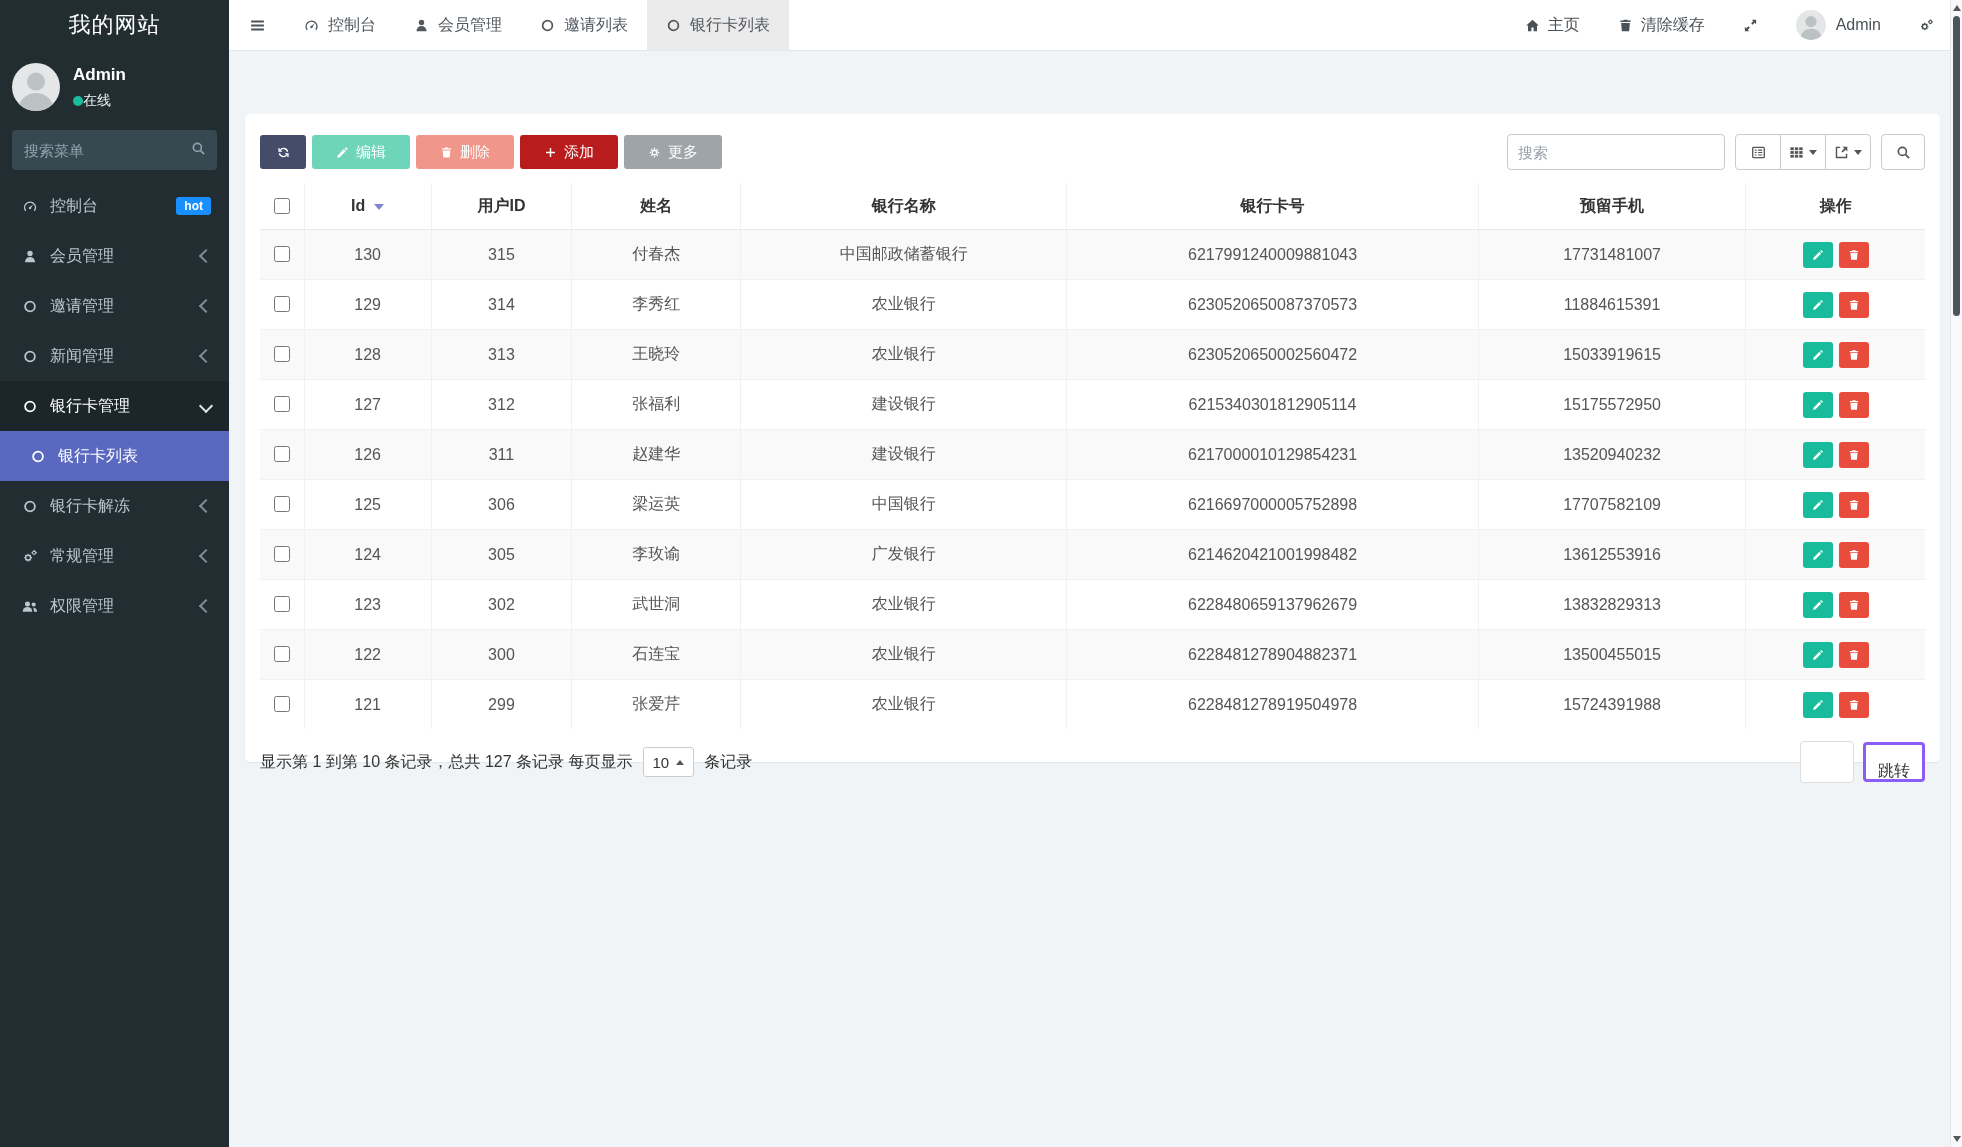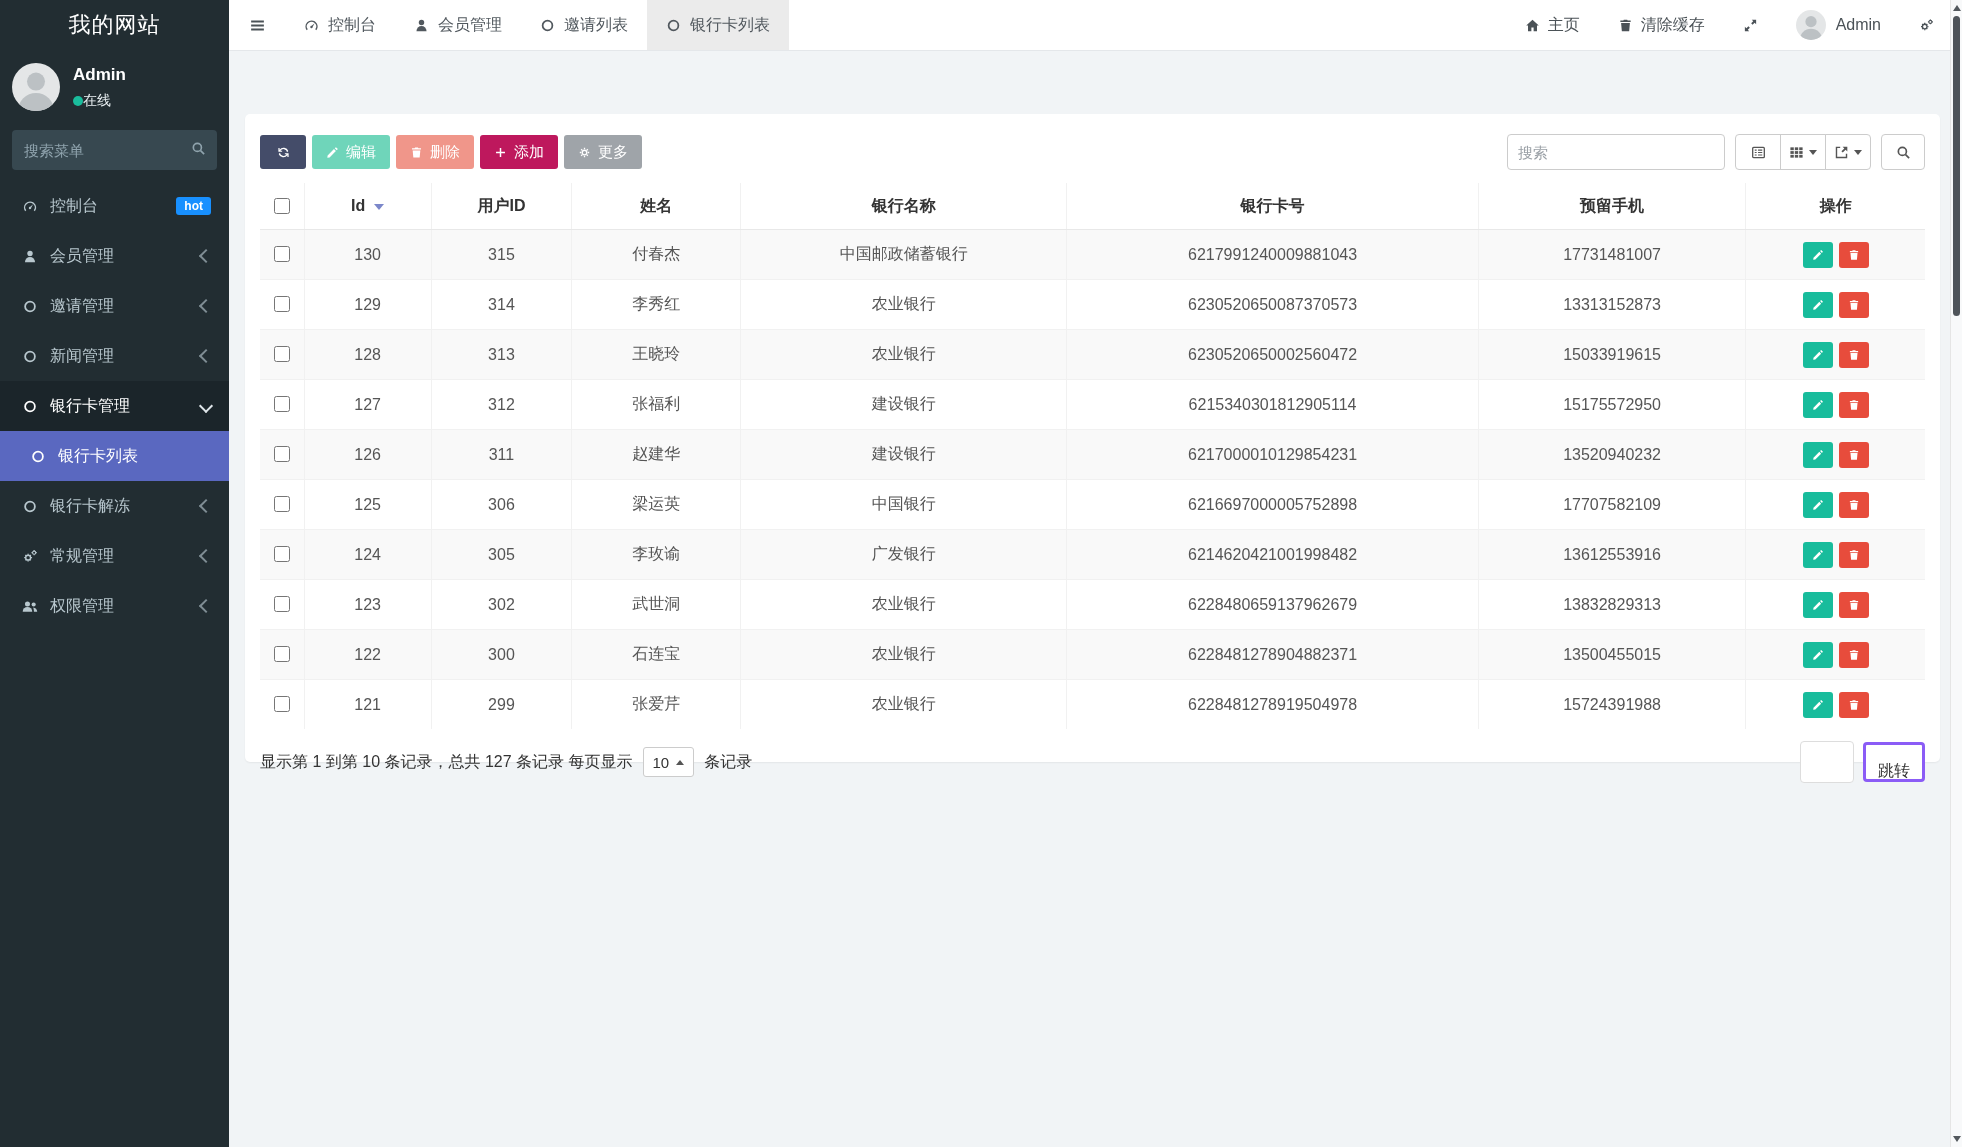--- a/index.html
+++ b/index.html
@@ -43,26 +43,26 @@
   .nav-link .ic{font-size:15px;}
   .admin-box{display:flex;align-items:center;gap:10px;cursor:pointer;}
   .avatar-sm{width:30px;height:30px;border-radius:50%;background:#e4e6e7;overflow:hidden;}
   .avatar-sm .ic{width:30px;height:30px;}
 
   .content{padding:63px 22px 0 16px;}
   .card{background:#fff;border-radius:5px;box-shadow:0 1px 2px rgba(0,0,0,.06);padding:20px 15px 0 15px;height:648px;box-sizing:border-box;}
 
   
   .toolbar{display:flex;align-items:center;}
-  .btn{height:34px;border:none;border-radius:3px;color:#fff;font-size:15px;display:inline-flex;align-items:center;gap:7px;padding:0 14px;margin-right:6px;cursor:pointer;font-family:inherit;}
+  .btn{height:34px;border:none;border-radius:3px;color:#fff;font-size:15px;display:inline-flex;align-items:center;gap:7px;padding:0 24px;margin-right:6px;cursor:pointer;font-family:inherit;}
   .btn .ic{font-size:13px;}
   .btn-refresh{background:#444c69;width:46px;justify-content:center;padding:0;}
   .btn-edit{background:#6fd5ba;}
   .btn-del{background:#f0968a;}
-  .btn-add{background:#be185d;}
+  .btn-add{background:#b91c1c;}
   .btn-more{background:#9fa4a9;}
   .toolbar-right{margin-left:auto;display:flex;align-items:center;}
   .search-input{width:196px;height:34px;border:1px solid #ccc;border-radius:4px;padding:0 10px;font-size:15px;color:#555;outline:none;font-family:inherit;}
   .search-input::placeholder{color:#9aa0a6;}
   .view-group{display:flex;margin-left:10px;}
   .view-btn{width:46px;height:36px;background:#fff;border:1px solid #ccc;display:inline-flex;align-items:center;justify-content:center;gap:5px;color:#555;cursor:pointer;margin-left:-1px;font-size:15px;}
   .view-btn:first-child{border-radius:4px 0 0 4px;margin-left:0;}
   .view-btn:last-child{border-radius:0 4px 4px 0;}
   .search-btn{width:44px;height:36px;border:1px solid #ccc;border-radius:4px;background:#fff;color:#555;display:inline-flex;align-items:center;justify-content:center;margin-left:10px;cursor:pointer;font-size:15px;}
   .caret-d{width:0;height:0;border-left:4px solid transparent;border-right:4px solid transparent;border-top:5px solid #555;}
@@ -464,21 +464,21 @@
                     </span>
                   </button></td>
               </tr>
               <tr>
                 <td><input type="checkbox" style=""></td>
                 <td>129</td>
                 <td>314</td>
                 <td>李秀红</td>
                 <td>农业银行</td>
                 <td>6230520650087370573</td>
-                <td>13313152873</td>
+                <td>11884615391</td>
                 <td><button class="act-btn act-edit">
                     <span class="ic">
                       <svg viewBox="0 0 16 16">
                         <path fill="currentColor" d="m2 11.6 7.8-7.8 2.4 2.4-7.8 7.8-2.8.4zM10.8 2.8l1.4-1.4 2.4 2.4-1.4 1.4z"></path>
                       </svg>
                     </span>
                   </button><button class="act-btn act-del">
                     <span class="ic">
                       <svg viewBox="0 0 16 16">
                         <path fill="currentColor" d="M6.2 1.8h3.6l.5.9h3.2v1.5H2.5V2.7h3.2zM3.3 5.4h9.4l-.8 8.8H4.1z"></path>

